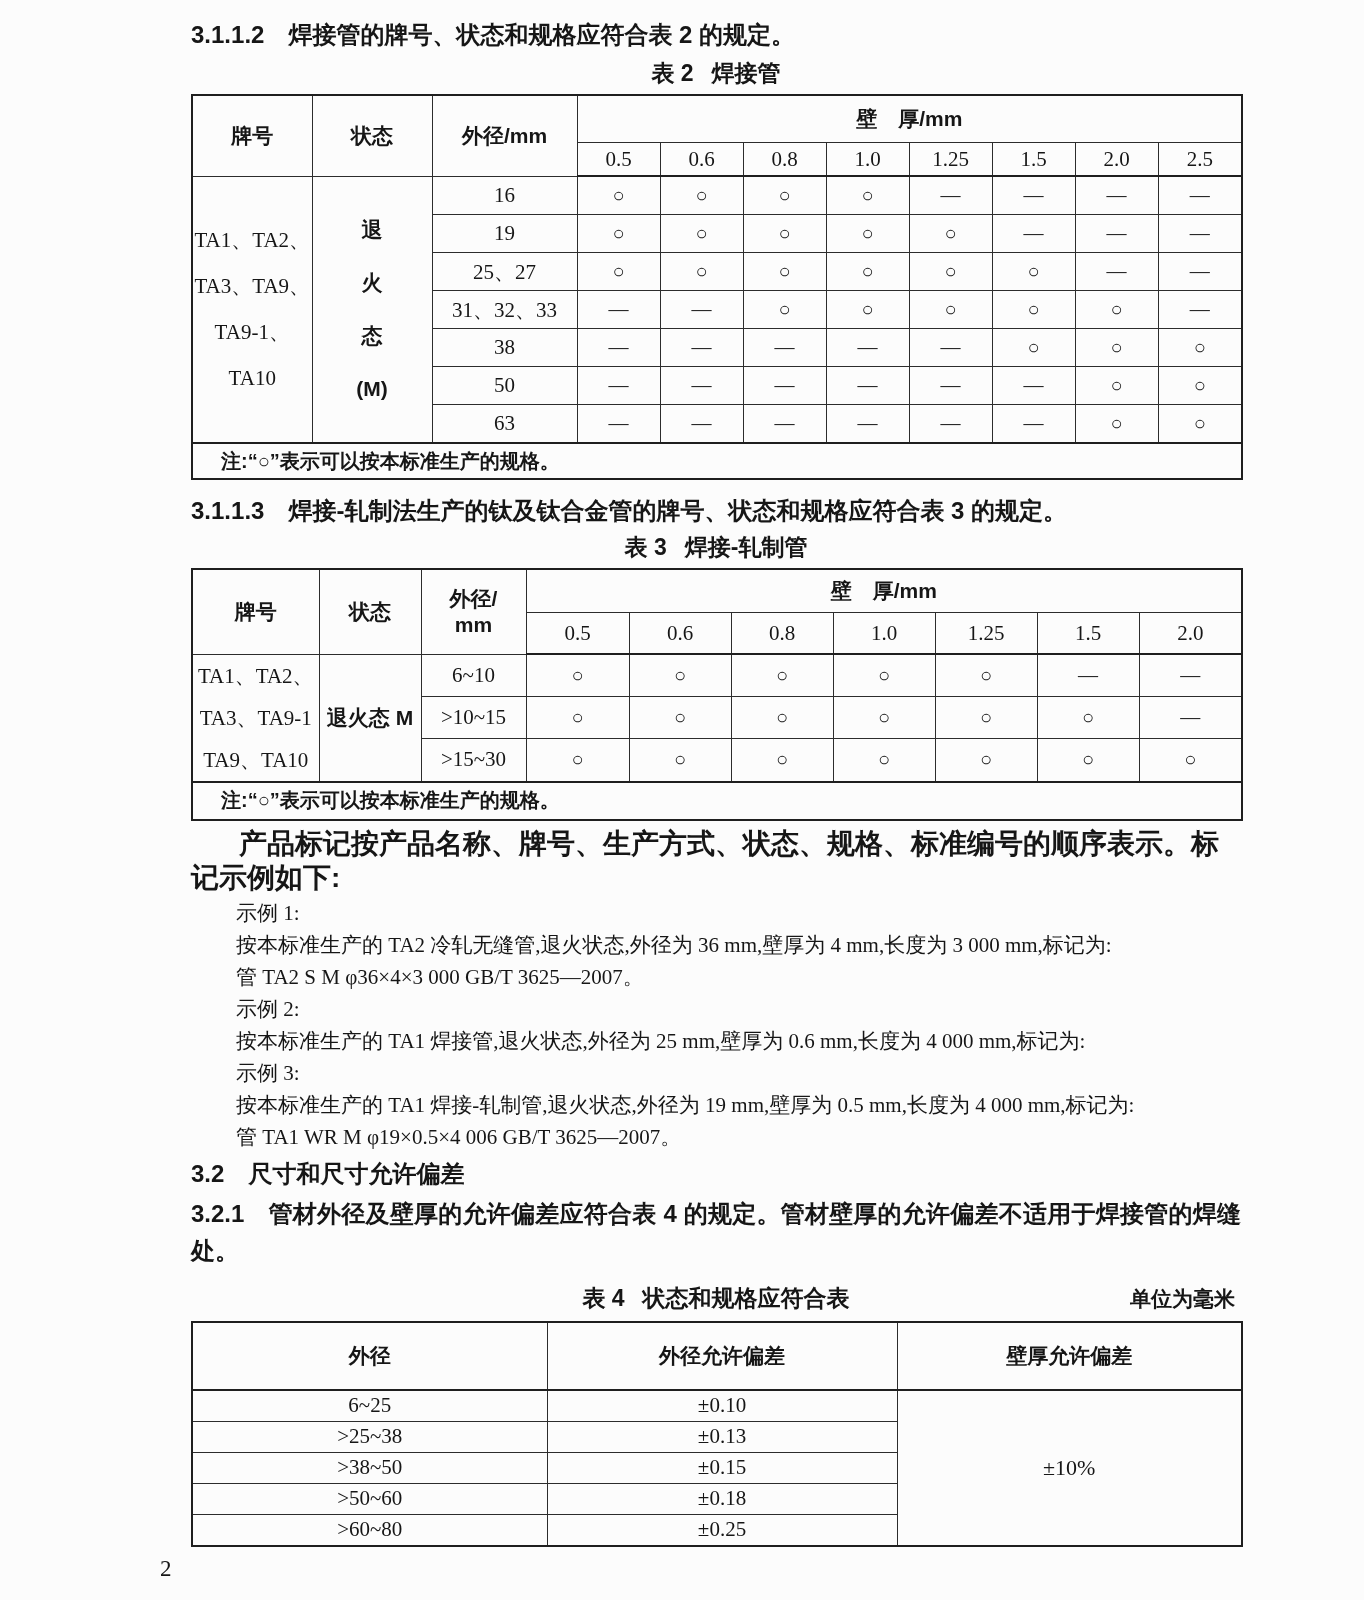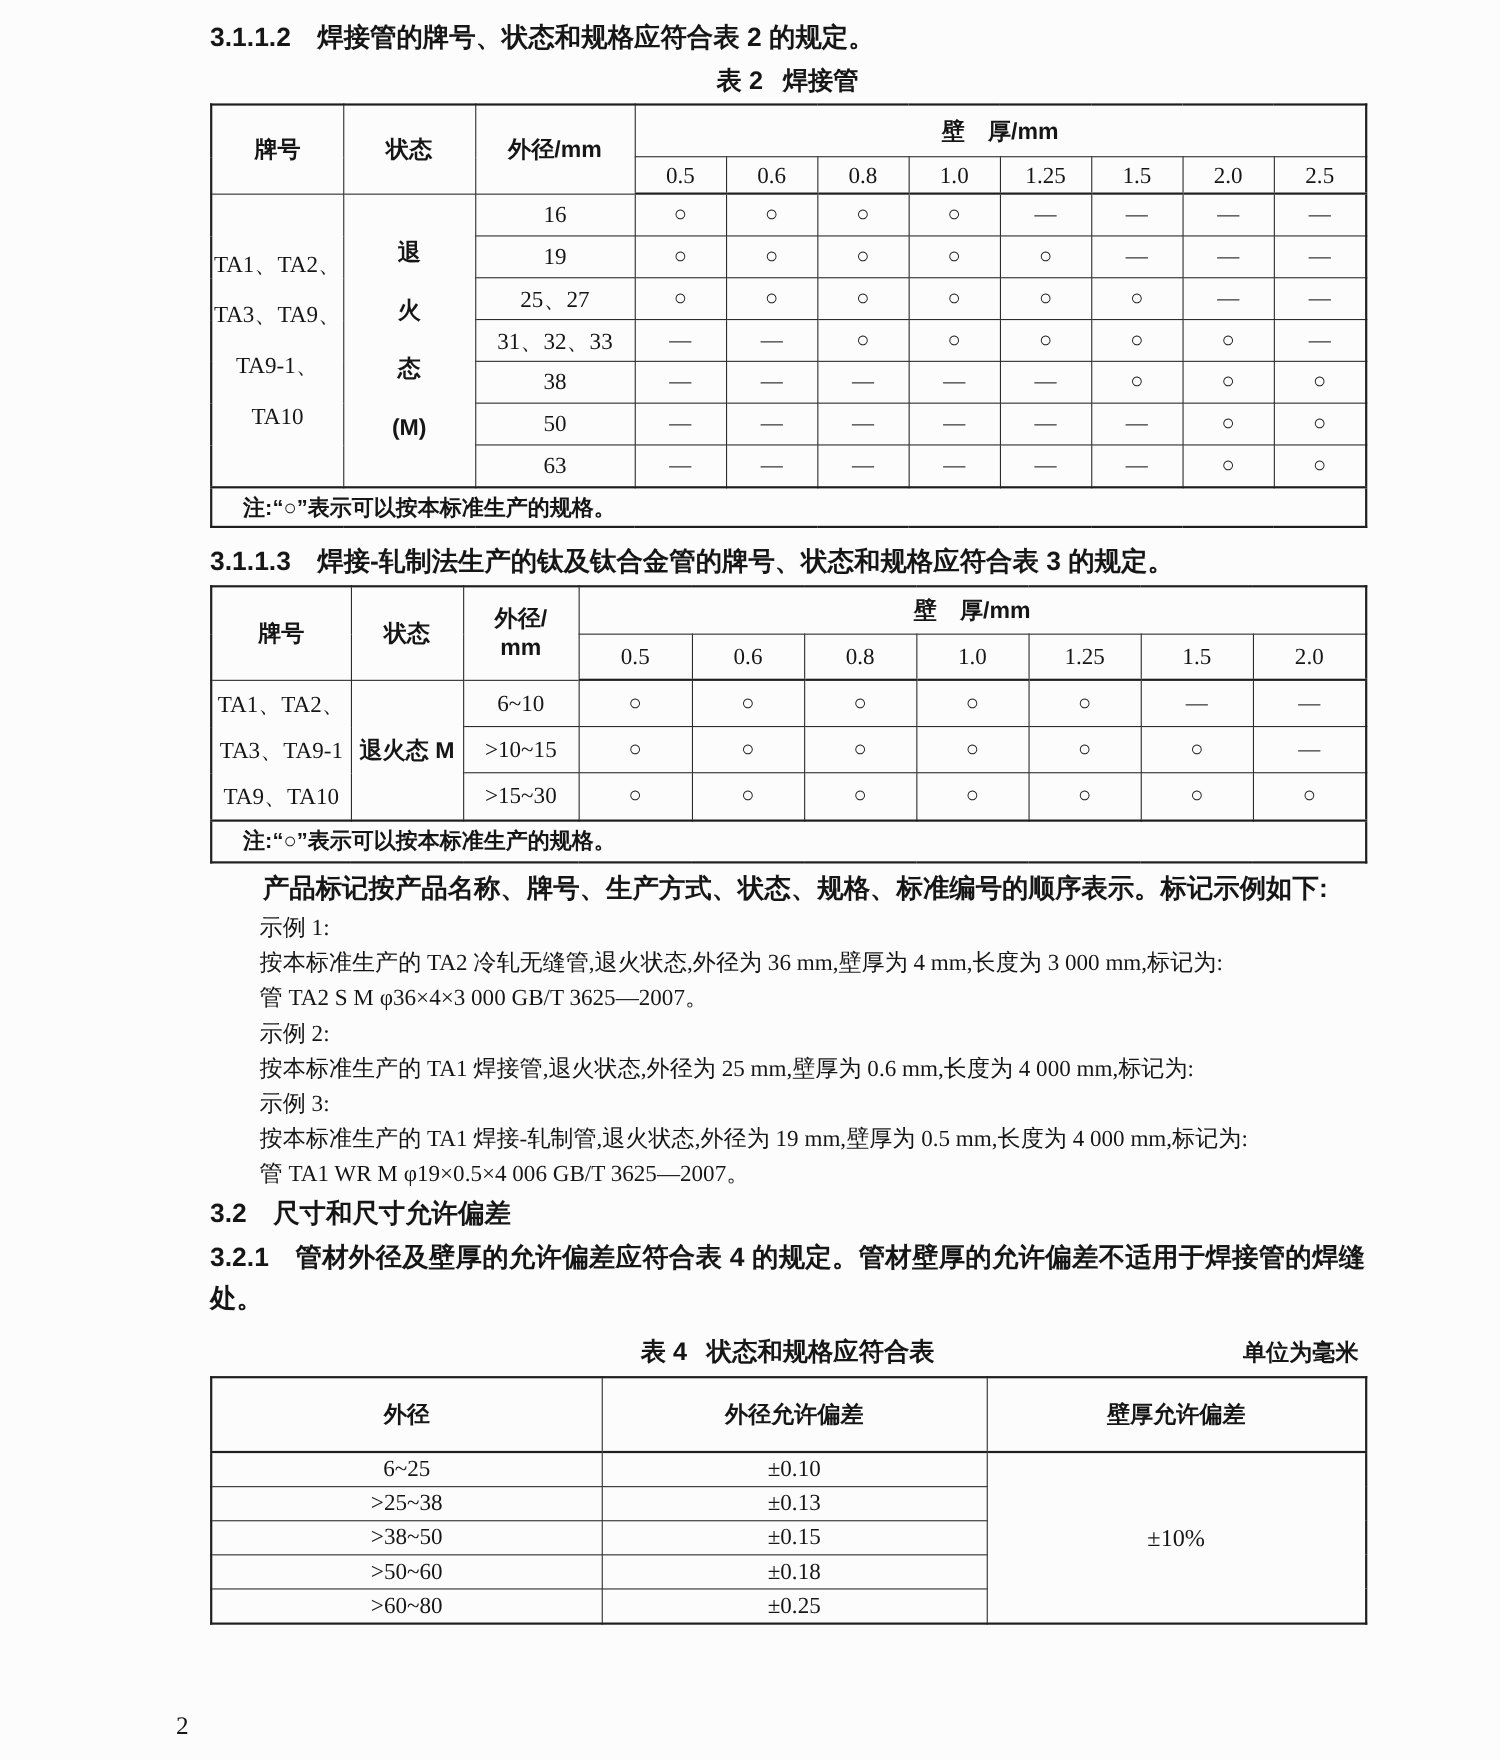--- a/index.html
+++ b/index.html
@@ -8,21 +8,21 @@
   .content{position:absolute;left:147px;top:0;width:1050px;margin-left:44px;}
 
   
   .heading{font-family:"Liberation Sans","DejaVu Sans",sans-serif;font-weight:bold;
            font-size:24px;line-height:30px;margin:0;}
   .sec-num{margin-right:24px;}
   .tbl-caption{font-family:"Liberation Sans","DejaVu Sans",sans-serif;font-weight:bold;
                font-size:23px;line-height:30px;text-align:center;margin:0;}
   .cap-label{margin-right:18px;}
   .intro{font-family:"Liberation Sans","DejaVu Sans",sans-serif;font-weight:bold;
-         font-size:24px;line-height:34px;margin:6px 0 0 0;text-indent:48px;}
+         font-size:28px;line-height:34px;margin:6px 0 0 0;text-indent:48px;}
   .par321{font-family:"Liberation Sans","DejaVu Sans",sans-serif;font-weight:bold;
           font-size:24px;line-height:37px;margin:6px 0 0 0;text-align:justify;}
 
   
   .examples{margin:4px 0 0 45px;}
   .ex-line{font-size:21px;line-height:27px;margin:5px 0 0 0;}
 
   
   table{border-collapse:collapse;table-layout:fixed;width:1050px;}
   th,td{border:1px solid #2c2c2c;text-align:center;vertical-align:middle;padding:0;
@@ -198,20 +198,23 @@
         <tr class="note">
           <td colspan="11" class="note-cell">注:“○”表示可以按本标准生产的规格。</td>
         </tr>
       </tbody>
     </table>
 
     <p class="heading mt16">
       <span class="sec-num">3.1.1.3</span><span>焊接-轧制法生产的钛及钛合金管的牌号、状态和规格应符合表 3 的规定。</span>
     </p>
 
+    <p class="tbl-caption mt6">
+      <span class="cap-label">表 3</span><span>焊接-轧制管</span>
+    </p>
 
     <table class="t3 mt6">
       <colgroup>
         <col style="width:127px">
           <col style="width:102px">
           <col style="width:105px">
         <col style="width:103px">
           <col style="width:102px">
           <col style="width:102px">
           <col style="width:102px">

